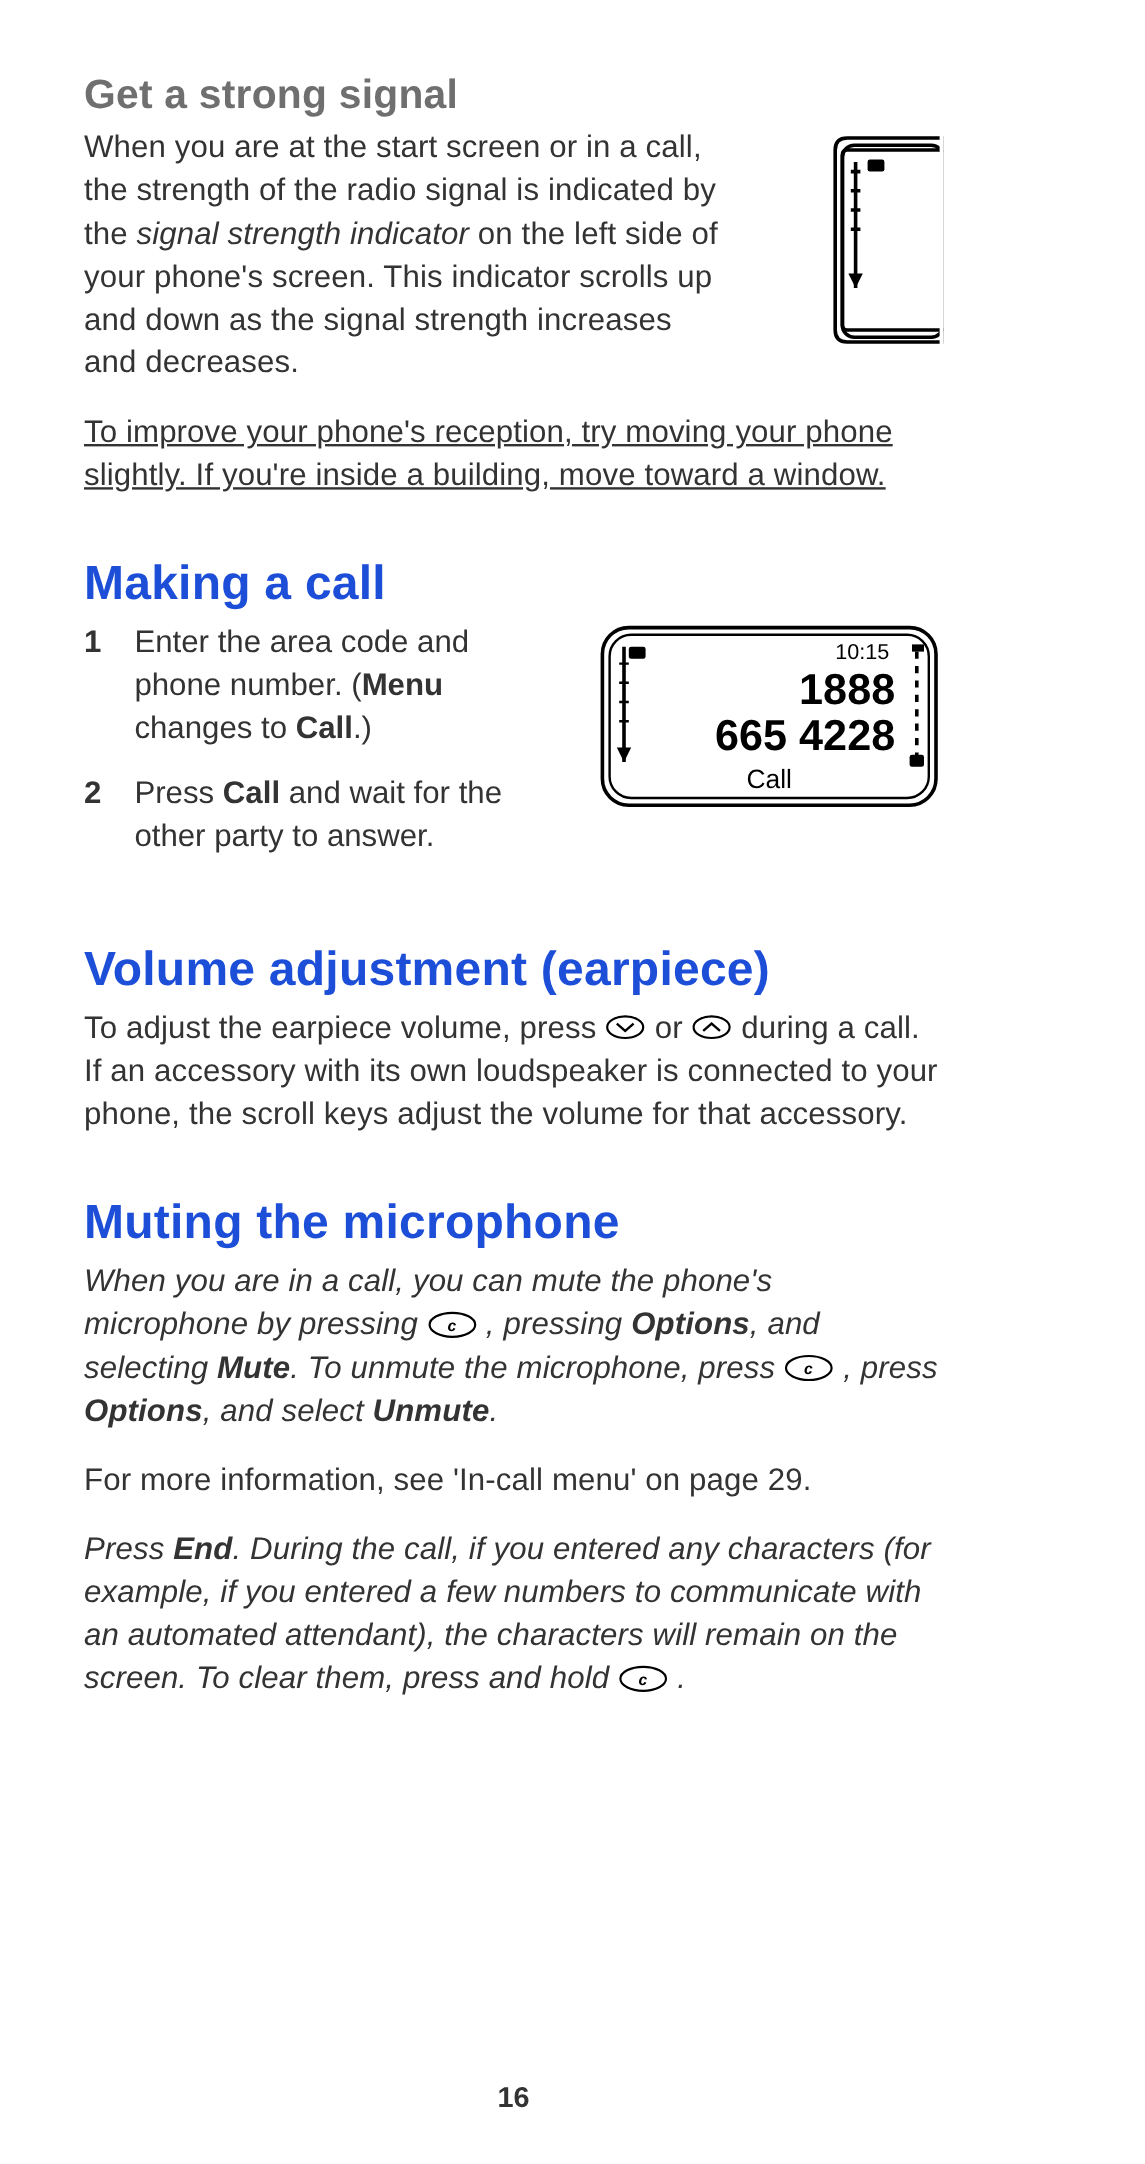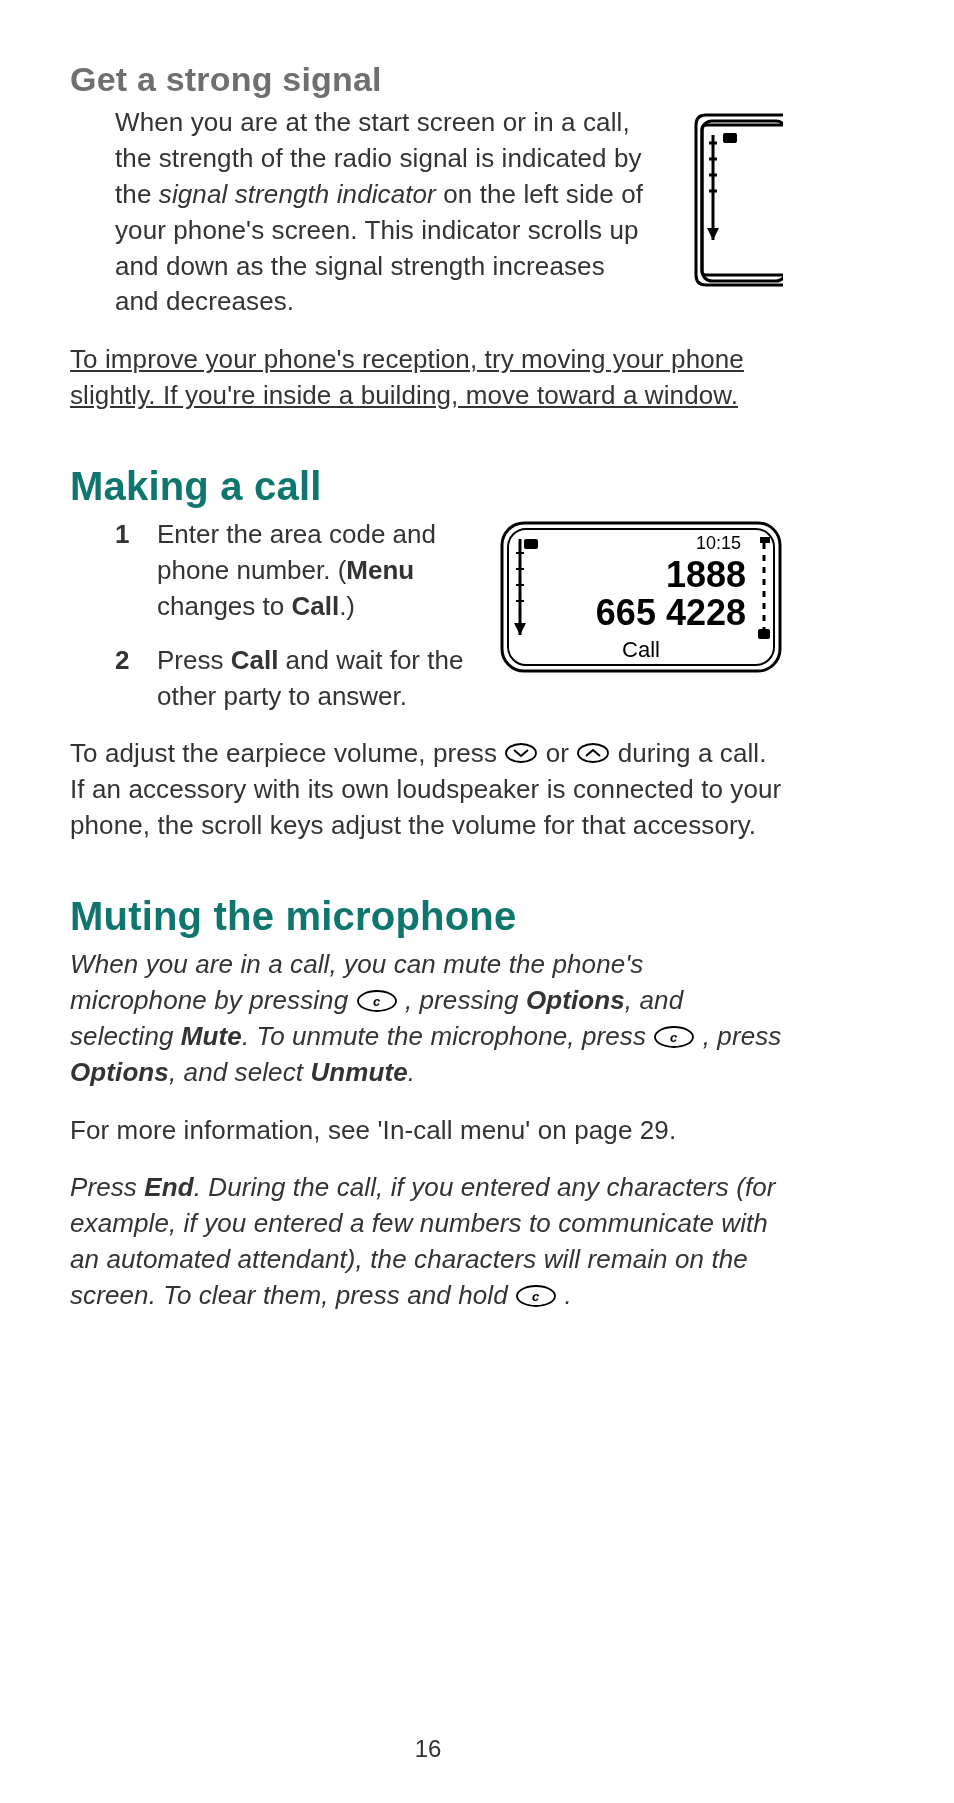--- a/index.html
+++ b/index.html
@@ -19,39 +19,38 @@
   h3.sub {
     font-size: 34px;
     font-weight: 600;
     color: #6f6f6f;
     margin: 0 0 6px 0;
     letter-spacing: 0.2px;
   }
   h2.blue {
     font-size: 40px;
     font-weight: 600;
-    color: #0f766e;
+    color: #1d4ed8;
     margin: 50px 0 8px 0;
     letter-spacing: 0.2px;
   }
   p {
     font-size: 26px;
     line-height: 1.38;
     color: #333;
     margin: 0 0 22px 0;
     letter-spacing: 0.1px;
   }
   .bold { font-weight: 700; }
   .italic { font-style: italic; }
 
   .row {
     display: flex;
     align-items: flex-start;
     gap: 30px;
-    margin-left: 45px;
   }
   .textcol { flex: 1; }
   .figcol { flex: 0 0 auto; }
 
   ol.steps {
     list-style: none;
     padding: 0;
     margin: 0 0 22px 0;
     counter-reset: step;
   }
@@ -71,20 +70,21 @@
   }
 
   .pagenum {
     position: absolute;
     bottom: 40px;
     left: 0;
     width: 100%;
     text-align: center;
     font-size: 24px;
     color: #333;
+    font-weight: bold;
   }
 
   
   .glyph, .glyph-c {
     display: inline-block;
     vertical-align: -2px;
     width: 34px;
     height: 22px;
   }
   .glyph-c {
@@ -170,20 +170,21 @@
         <text x="245" y="32" text-anchor="end" font-family="Arial" font-size="18" fill="#000">10:15</text>
 
         <text x="250" y="70" text-anchor="end" font-family="Arial" font-size="36" font-weight="600" fill="#000">1888</text>
         <text x="250" y="108" text-anchor="end" font-family="Arial" font-size="36" font-weight="600" fill="#000">665 4228</text>
 
         <text x="145" y="140" text-anchor="middle" font-family="Arial" font-size="22" fill="#000">Call</text>
       </svg>
     </div>
   </div>
 
+  <h2 class="blue">Volume adjustment (earpiece)</h2>
   <p style="max-width:760px;">
     <span>To adjust the earpiece volume, press </span>
     <span class="glyph">
       <svg width="34" height="22" viewBox="0 0 34 22">
           <ellipse cx="17" cy="11" rx="15" ry="9" fill="none" stroke="#000" stroke-width="1.8"></ellipse>
           <polyline points="10,8 17,14 24,8" fill="none" stroke="#000" stroke-width="2"></polyline>
         </svg>
     </span>
     <span> or </span>
     <span class="glyph">

